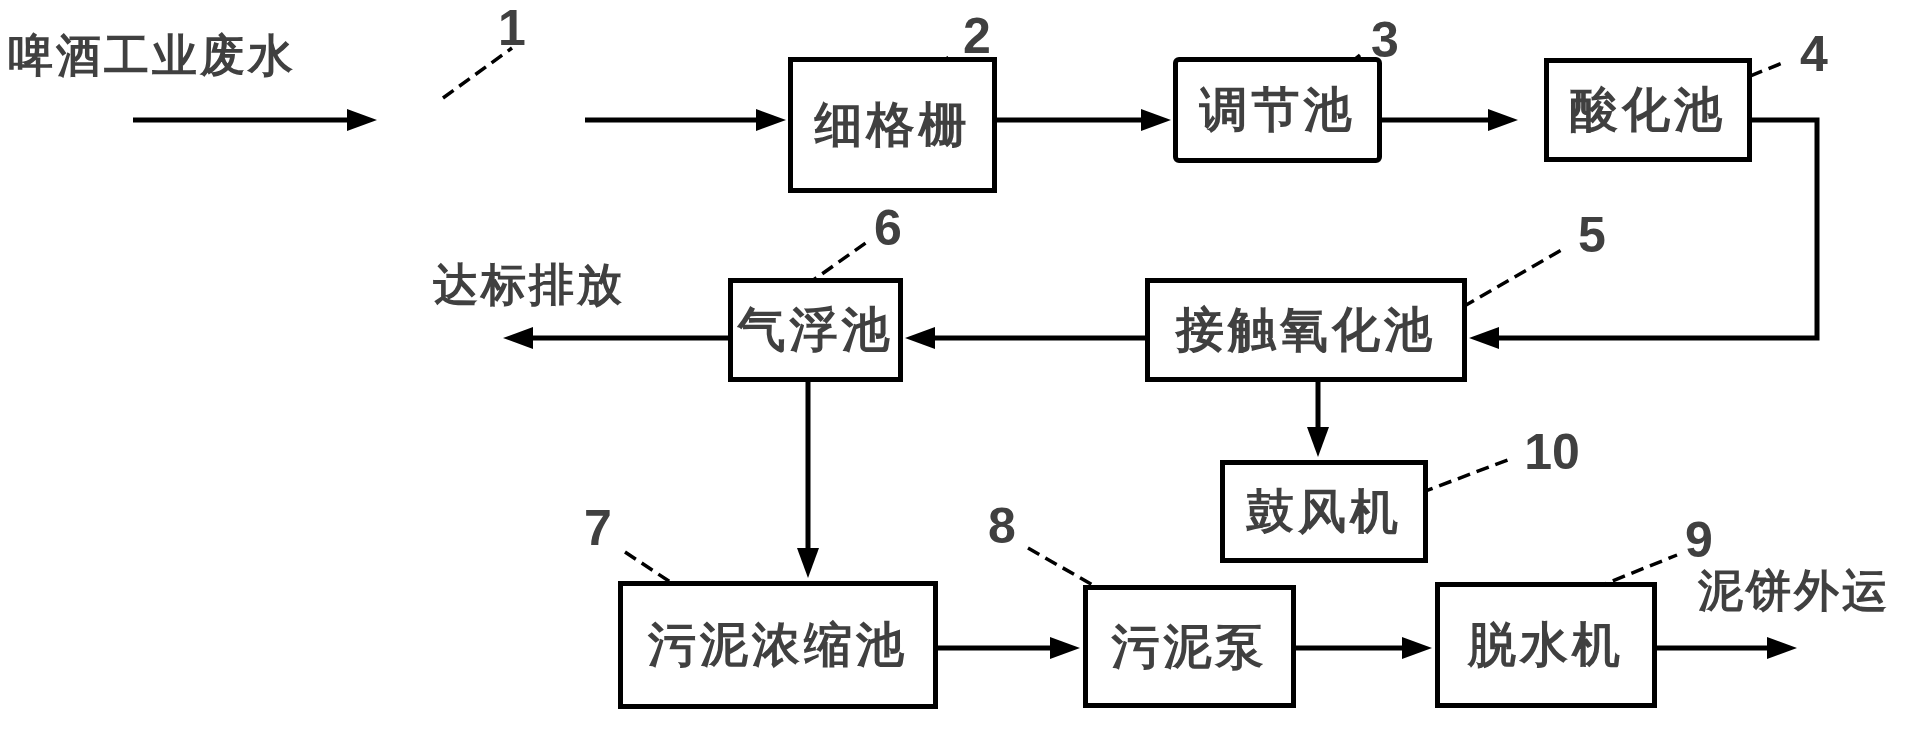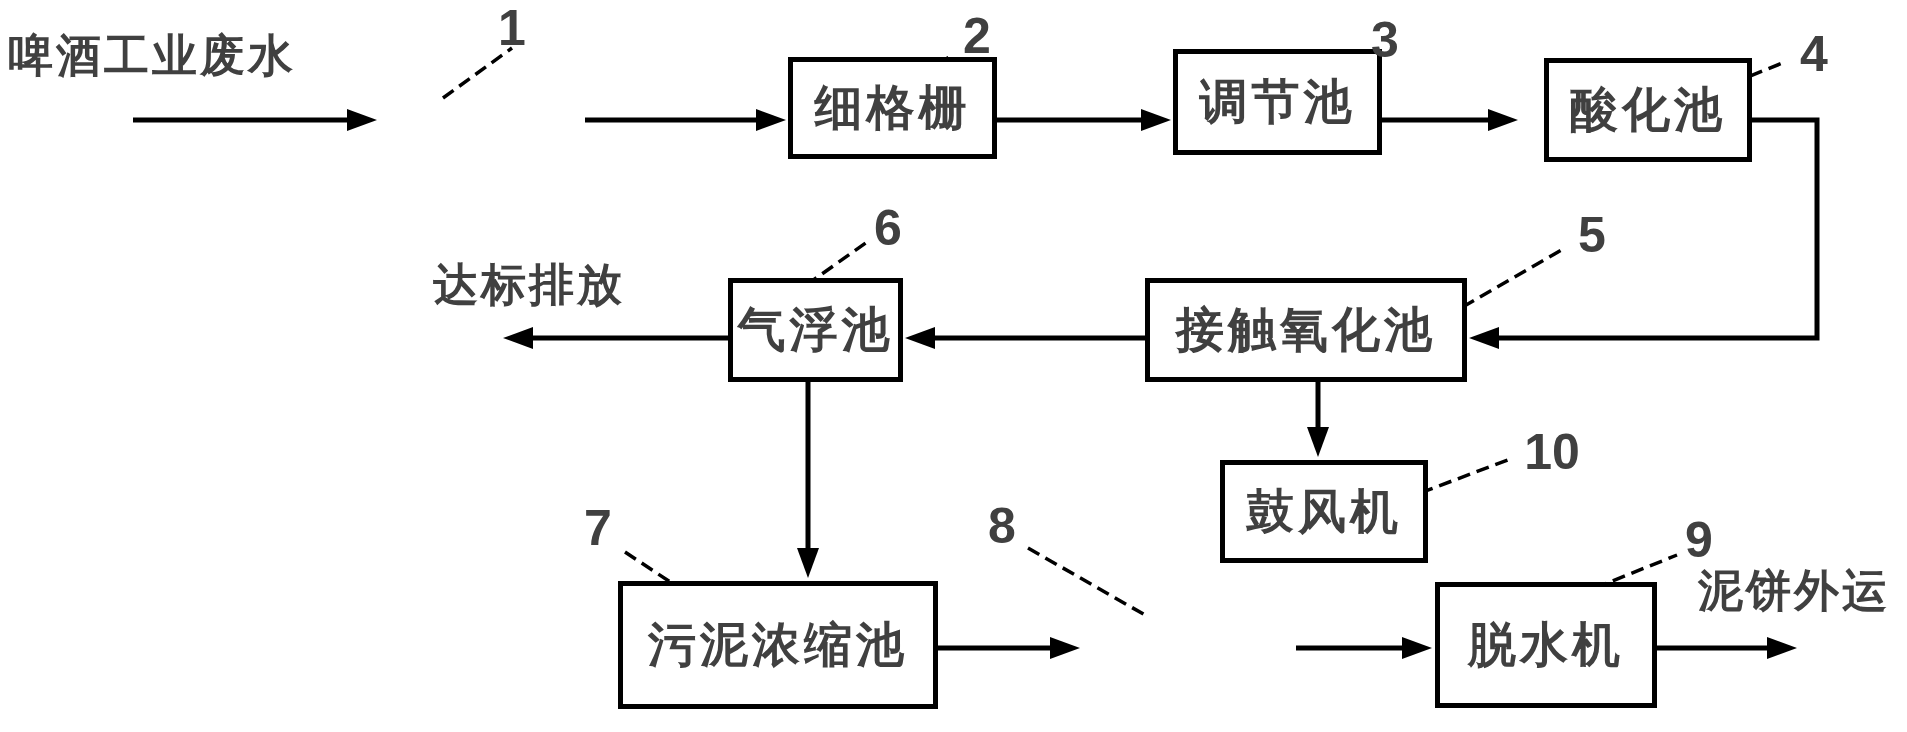--- a/index.html
+++ b/index.html
@@ -94,40 +94,43 @@
       <line x1="1028" y1="548" x2="1145" y2="615"></line>
       <line x1="1520" y1="618" x2="1677" y2="555"></line>
       <line x1="1383" y1="507" x2="1513" y2="458"></line>
     </g>
   </svg>
 
   <div class="flow-label" style="left:8px; top:33px;">啤酒工业废水</div>
   <div class="flow-label" style="left:433px; top:262px;">达标排放</div>
   <div class="flow-label" style="left:1698px; top:568px;">泥饼外运</div>
 
-  <div class="pbox" style="left:788px; top:57px; width:209px; height:102px;">
+  <div class="pbox" style="left:788px; top:57px; width:209px; height:136px;">
     <span class="lbl">细格栅</span>
   </div>
-  <div class="pbox" style="left:1173px; top:49px; width:209px; height:106px;">
+  <div class="pbox" style="left:1173px; top:57px; width:209px; height:106px;border-radius:6px;">
     <span class="lbl">调节池</span>
   </div>
   <div class="pbox" style="left:1520px; top:58px; width:208px; height:104px;margin-left:24px;">
     <span class="lbl">酸化池</span>
   </div>
   <div class="pbox" style="left:1145px; top:278px; width:322px; height:104px;">
     <span class="lbl">接触氧化池</span>
   </div>
   <div class="pbox" style="left:728px; top:278px; width:175px; height:104px;">
     <span class="lbl">气浮池</span>
   </div>
   <div class="pbox" style="left:1220px; top:460px; width:208px; height:103px;">
     <span class="lbl">鼓风机</span>
   </div>
   <div class="pbox" style="left:618px; top:581px; width:320px; height:128px;">
     <span class="lbl">污泥浓缩池</span>
+  </div>
+  <div class="pbox" style="left:1083px; top:585px; width:213px; height:123px;">
+    <span class="lbl">污泥泵</span>
   </div>
   <div class="pbox" style="left:1435px; top:582px; width:222px; height:126px;">
     <span class="lbl">脱水机</span>
   </div>
 
   <div class="callout-num" style="left:512px; top:28px;">1</div>
   <div class="callout-num" style="left:977px; top:36px;">2</div>
   <div class="callout-num" style="left:1385px; top:40px;">3</div>
   <div class="callout-num" style="left:1814px; top:54px;">4</div>
   <div class="callout-num" style="left:1592px; top:235px;">5</div>

